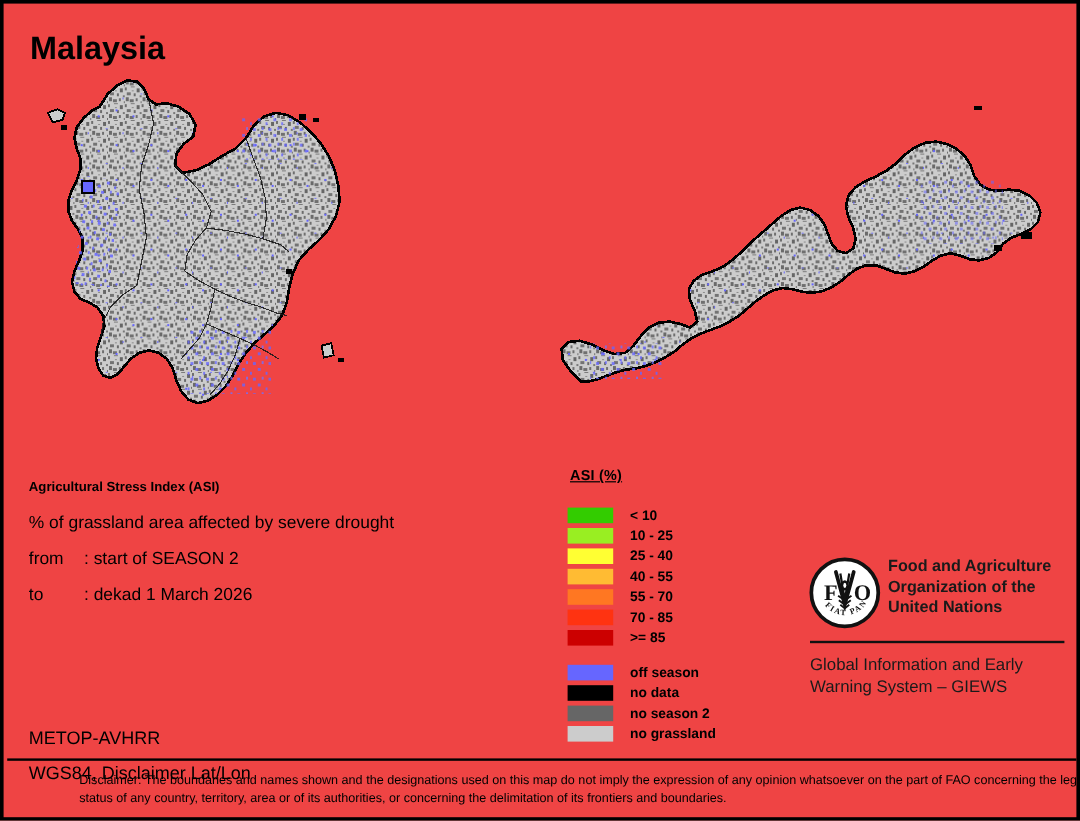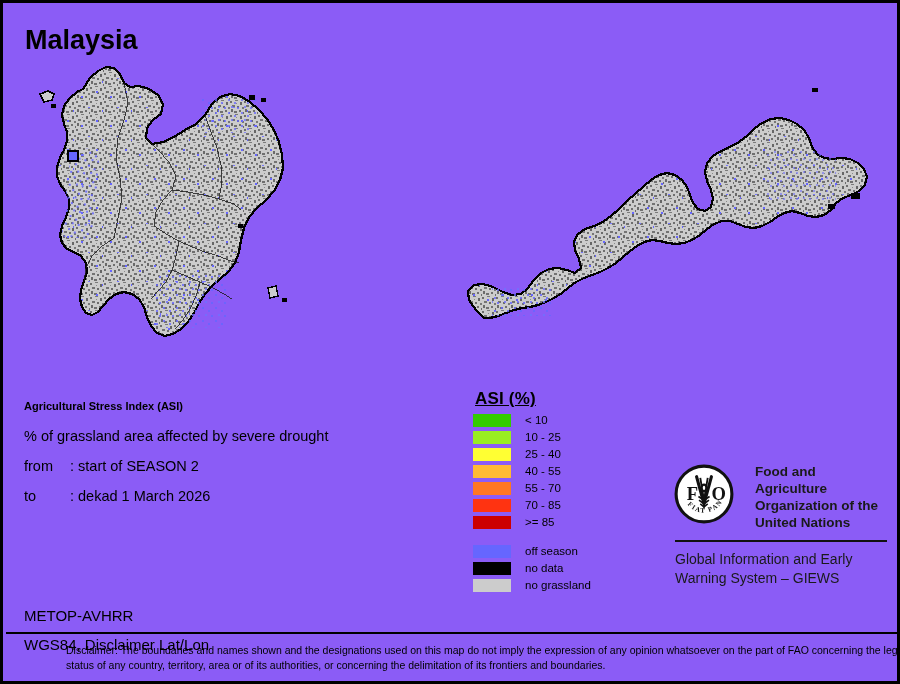--- a/index.html
+++ b/index.html
@@ -1,18 +1,18 @@
 <!DOCTYPE html>
 <html><head>
 <meta charset="utf-8">
 <style>
   html,body{margin:0;padding:0;background:#fff;}
   body{font-family:"Liberation Sans",sans-serif;}
   #page{
-    position:relative;width:900px;height:684px;background:#8b5cf6;
+    position:relative;width:900px;height:684px;background:#ef4444;
     box-sizing:border-box;border:3px solid #000;overflow:hidden;
   }
   
   #map-title{
     position:absolute;left:22px;top:22px;
     font-size:27px;font-weight:bold;color:#000;letter-spacing:0px;
     font-family:"Liberation Sans",sans-serif;
   }
   
   #map-canvas{position:absolute;left:3px;top:55px;width:894px;height:310px;}
@@ -25,39 +25,39 @@
   #description-block .desc-head{font-weight:bold;font-size:11px;}
   .desc-row{white-space:pre;}
   .desc-key{display:inline-block;width:46px;}
   #source-block{
     position:absolute;left:21px;top:598px;width:430px;
     font-size:15px;color:#000;line-height:29px;
   }
   
   #legend{position:absolute;left:470px;top:386px;width:170px;}
   #legend-title{
-    font-size:17px;font-weight:bold;text-decoration:underline;
-    color:#000;margin:0 0 5px 2px;letter-spacing:0.2px;
-  }
-  .legend-row{display:flex;align-items:flex-start;height:17px;margin-bottom:0px;}
+    font-size:12px;font-weight:bold;text-decoration:underline;
+    color:#000;margin:0 0 18px 2px;letter-spacing:0.2px;
+  }
+  .legend-row{display:flex;align-items:center;height:17px;margin-bottom:0px;font-weight:bold;}
   .legend-swatch{
     width:38px;height:13px;display:block;flex:0 0 auto;
     border:0;
   }
   .legend-label{
     margin-left:14px;font-size:11.5px;color:#000;
     font-family:"Liberation Sans",sans-serif;white-space:nowrap;
   }
   #legend-gap{height:12px;}
   
   #fao-block{position:absolute;left:670px;top:460px;width:216px;}
   #fao-top{display:flex;align-items:flex-start;}
   #fao-emblem{width:62px;height:62px;flex:0 0 auto;}
   #fao-name{
-    margin-left:20px;font-size:13.5px;font-weight:bold;line-height:17px;
+    margin-left:5px;font-size:13.5px;font-weight:bold;line-height:17px;
     color:#1a1a1a;font-family:"Liberation Sans",sans-serif;
   }
   #fao-rule{border-top:2px solid #111;margin:9px 2px 8px 2px;width:212px;}
   #giews-name{
     font-size:14px;line-height:19px;color:#1a1a1a;margin-left:2px;
     font-family:"Liberation Sans",sans-serif;
   }
   
   #disclaimer-rule{position:absolute;left:3px;top:629px;width:894px;border-top:2px solid #000;}
   #disclaimer{
@@ -233,20 +233,24 @@
     <div id="legend-special">
         <div class="legend-row">
           <span class="legend-swatch" style="background: rgb(102, 102, 255);"></span>
           <span class="legend-label">off season</span>
         </div>
         <div class="legend-row">
           <span class="legend-swatch" style="background: rgb(0, 0, 0);"></span>
           <span class="legend-label">no data</span>
         </div>
         <div class="legend-row">
+          <span class="legend-swatch" style="background: rgb(102, 102, 102);"></span>
+          <span class="legend-label">no season 2</span>
+        </div>
+        <div class="legend-row">
           <span class="legend-swatch" style="background: rgb(204, 204, 204);"></span>
           <span class="legend-label">no grassland</span>
         </div>
       </div>
   </div>
 
   <div id="fao-block">
     <div id="fao-top">
       <div id="fao-emblem">
         <svg viewBox="0 0 100 100" xmlns="http://www.w3.org/2000/svg">

